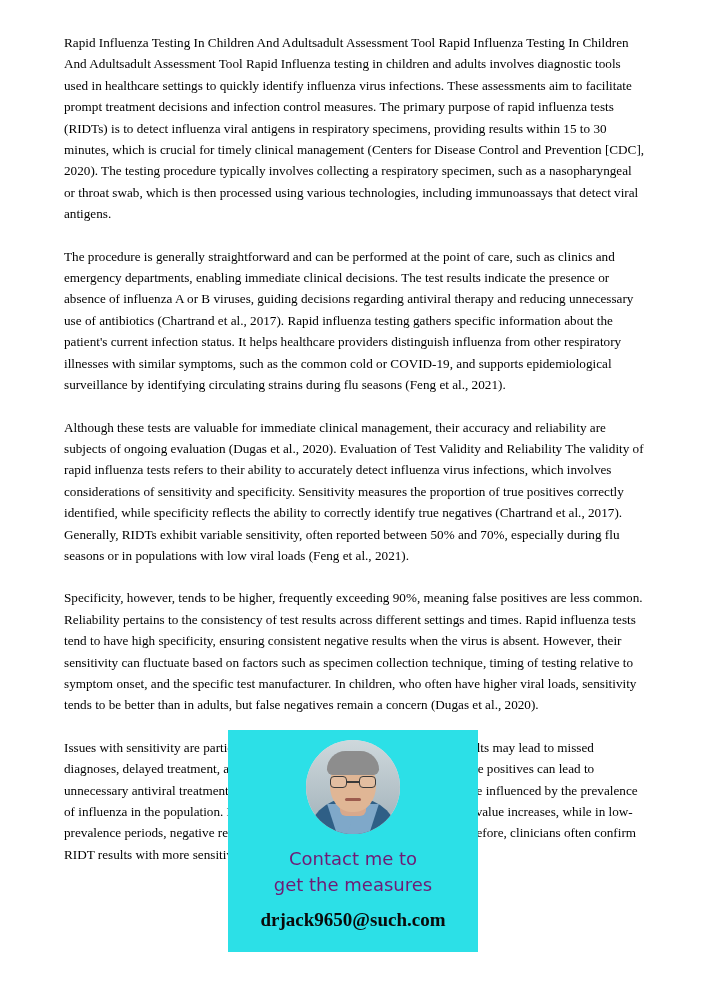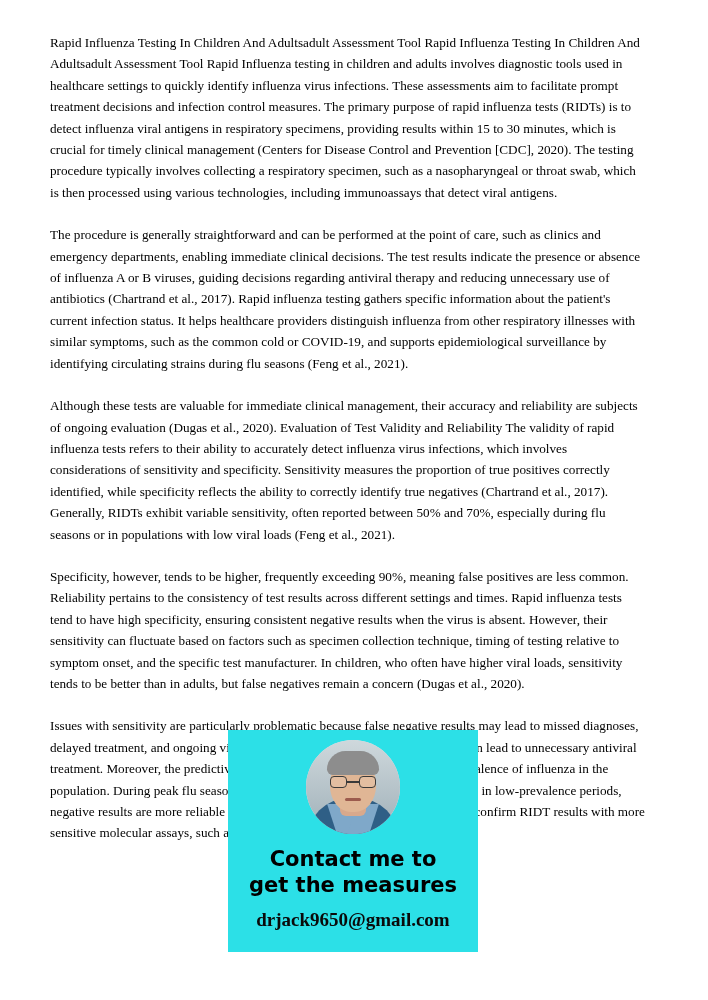--- a/index.html
+++ b/index.html
@@ -14,21 +14,21 @@
     font-family: "Liberation Serif", "DejaVu Serif", serif;
     color: #000000;
     overflow: hidden;
   }
   #page {
     position: relative;
     width: 708px;
     height: 1000px;
     background: #ffffff;
     box-sizing: border-box;
-    padding: 32px 62px 0 50px;
+    padding: 32px 62px 0 64px;
   }
   .doc-body {
     font-size: 13.2px;
     line-height: 21.4px;
     text-align: left;
   }
   .para {
     margin: 0 0 21px 0;
     white-space: pre-wrap;
   }
@@ -148,24 +148,24 @@
     left: 50%;
     top: 58px;
     transform: translateX(-50%);
     width: 16px;
     height: 2.5px;
     background: #9c5b4d;
     border-radius: 2px;
   }
   #contact-line1, #contact-line2 {
     font-family: "DejaVu Sans", sans-serif;
-    font-weight: bold;
-    font-size: 21px;
+    font-weight: normal;
+    font-size: 18px;
     line-height: 26px;
-    color: #000000;
+    color: #701a75;
     text-align: center;
   }
   #contact-line1 { margin-top: 12px; }
   #contact-email {
     font-family: "Liberation Serif", serif;
     font-weight: bold;
     font-size: 19px;
     line-height: 24px;
     color: #0a0a0a;
     text-align: center;
@@ -196,16 +196,16 @@
       <div class="hair"></div>
       <div class="glasses">
         <div class="lens l"></div>
         <div class="lens r"></div>
         <div class="bridge"></div>
       </div>
       <div class="mouth"></div>
     </div>
     <div id="contact-line1">Contact me to</div>
     <div id="contact-line2">get the measures</div>
-    <div id="contact-email">drjack9650@gmail.com</div>
+    <div id="contact-email">drjack9650@such.com</div>
   </div>
 
 </div>
 
 </body></html>

